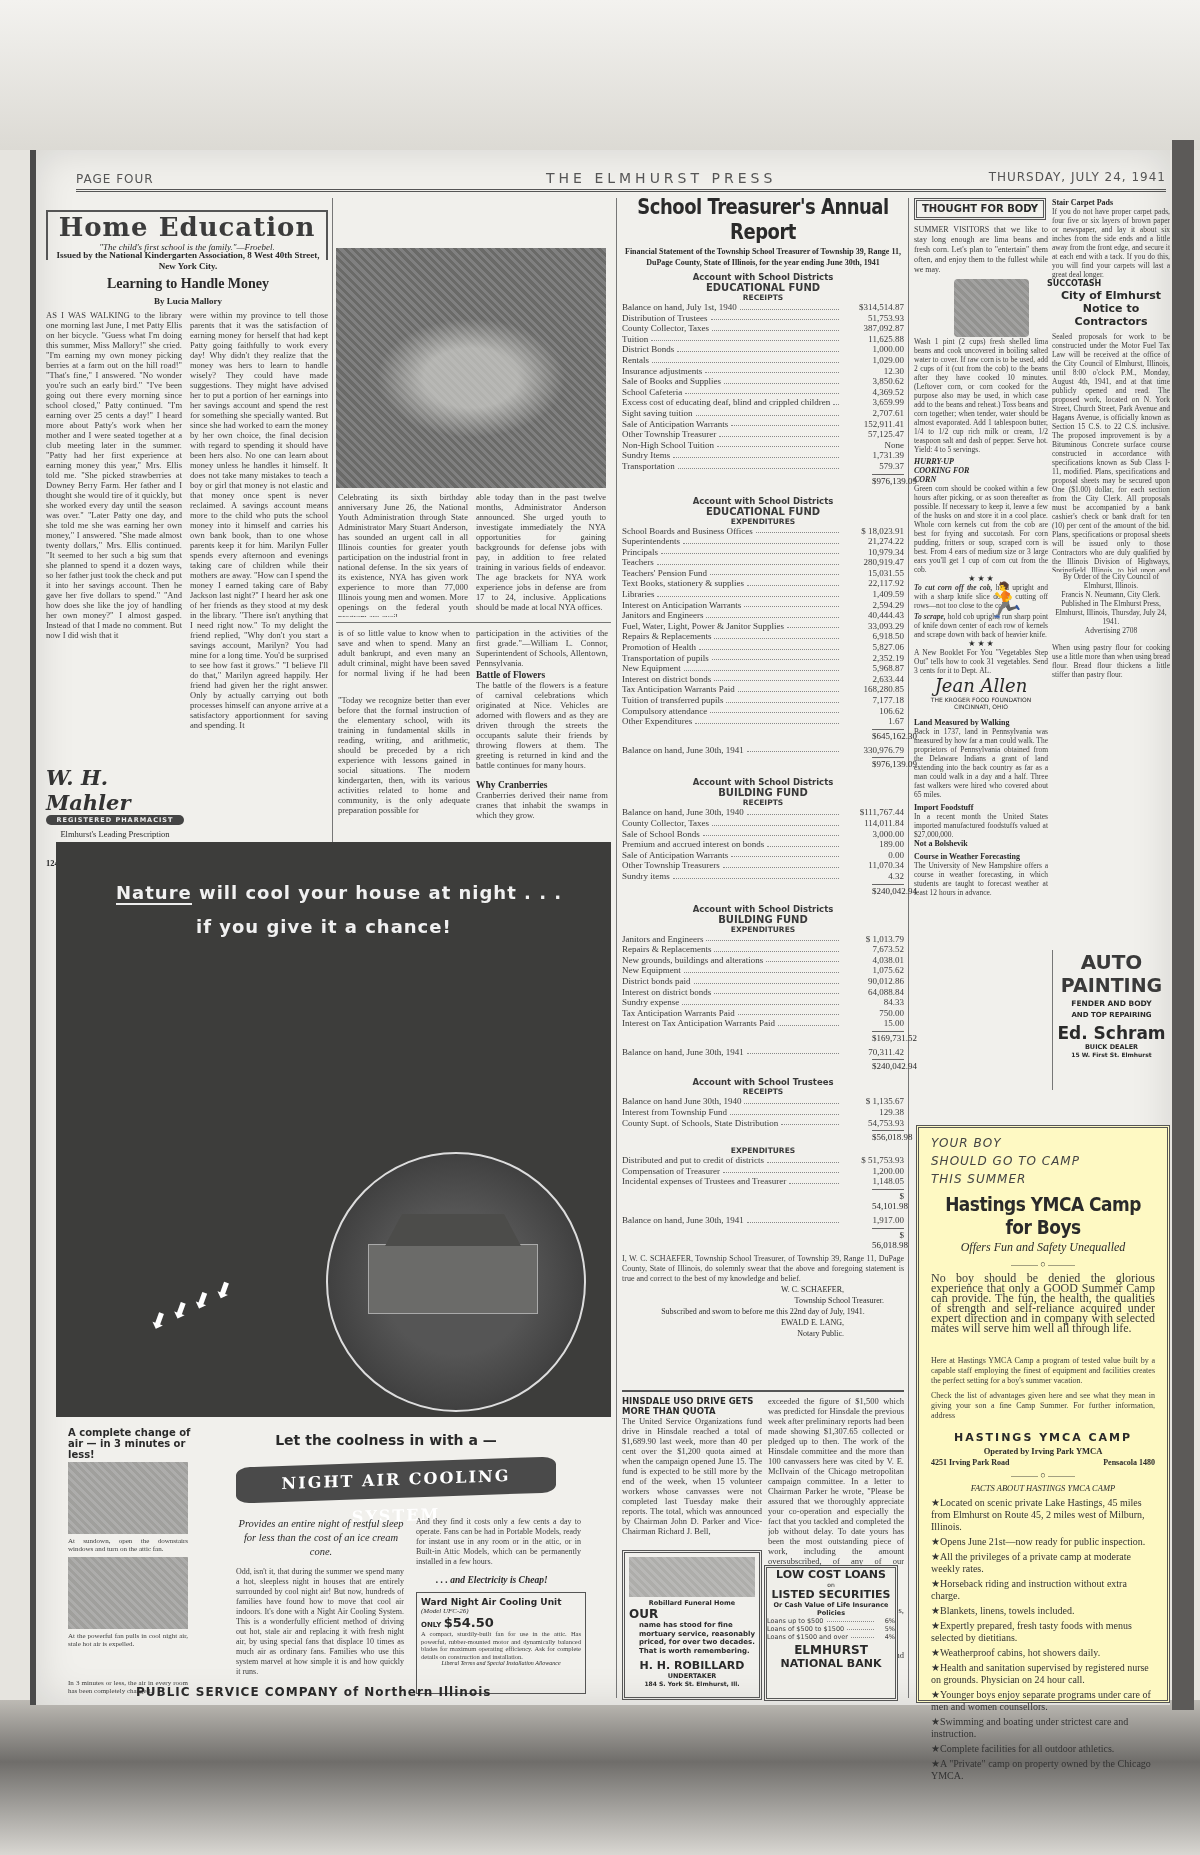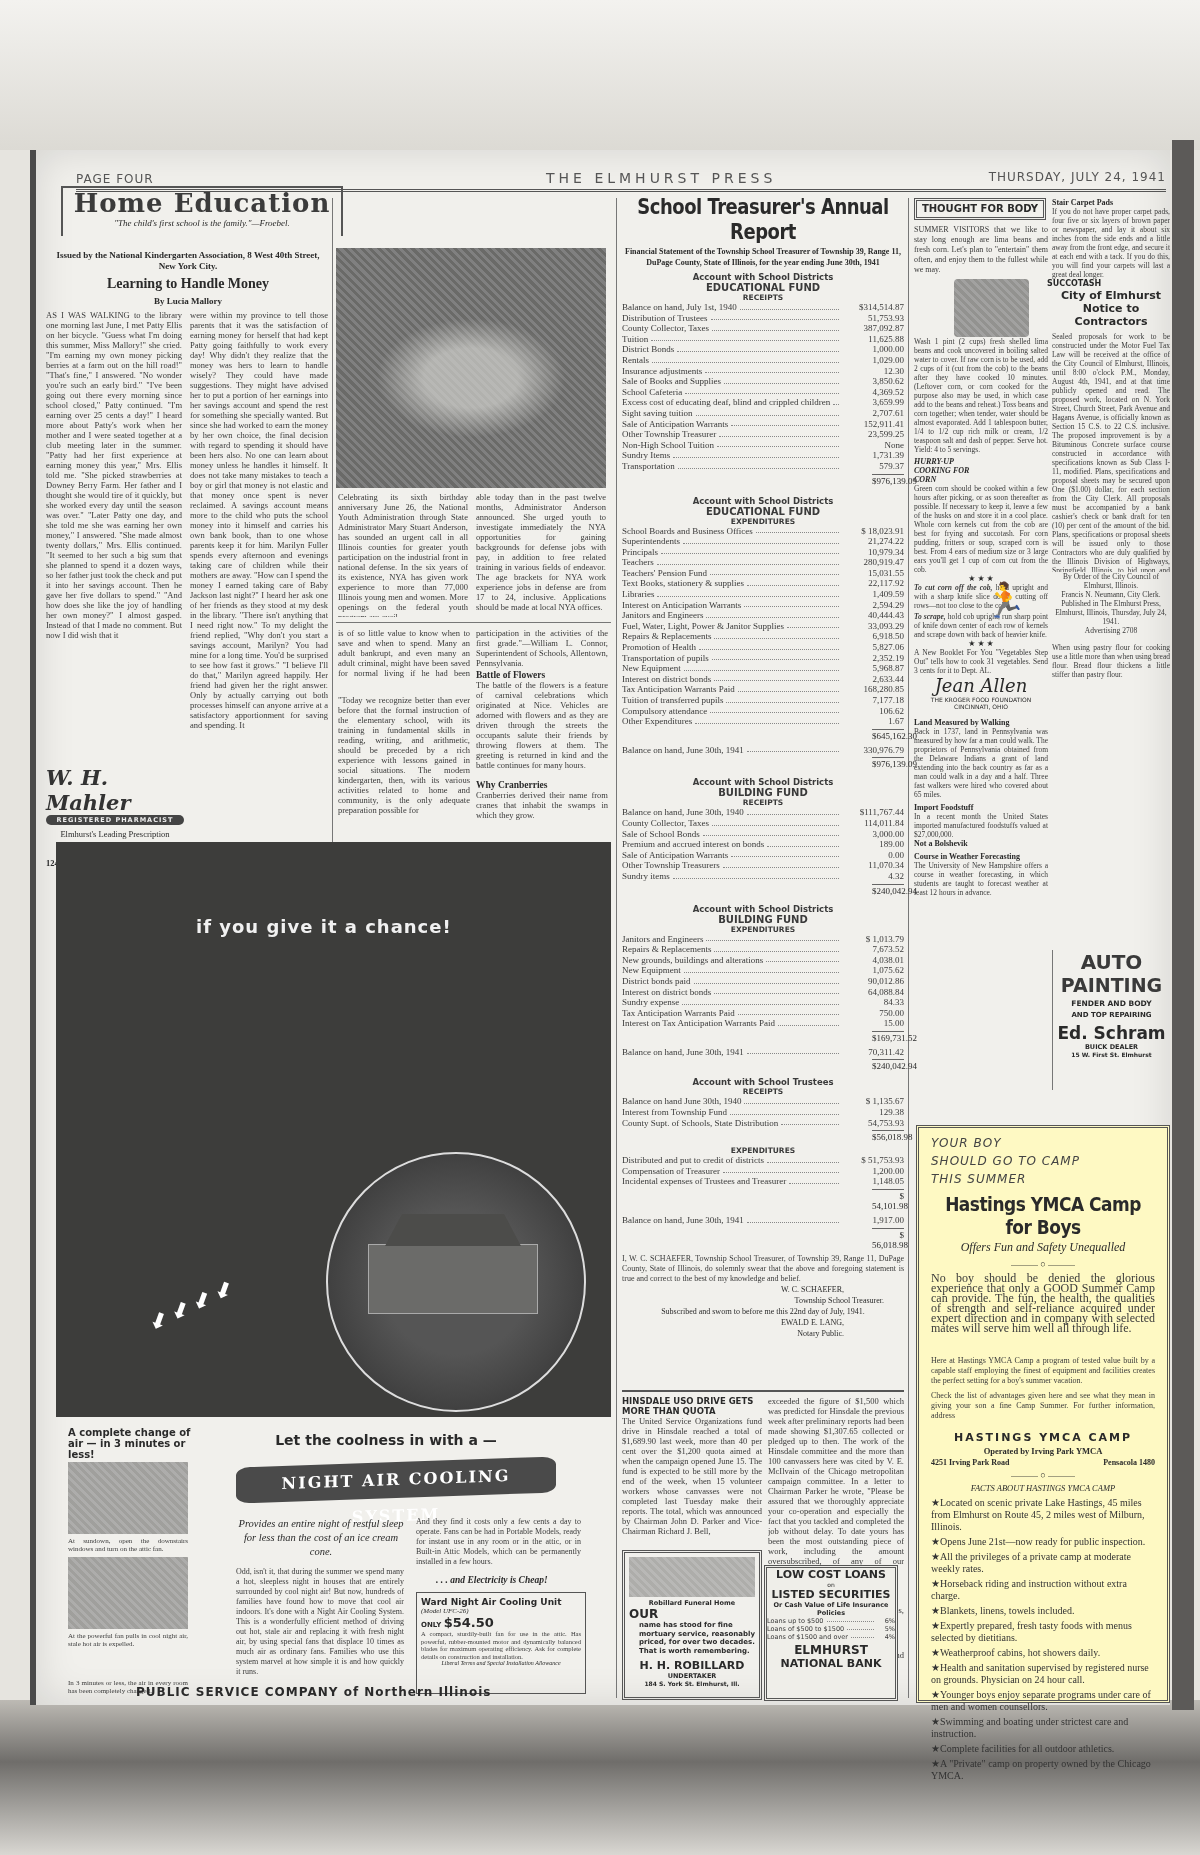--- a/index.html
+++ b/index.html
@@ -65,21 +65,21 @@
   <div class="abs masthead">
     <span class="pg">PAGE FOUR</span>
     <span class="title">THE ELMHURST PRESS</span>
     <span class="date">THURSDAY, JULY 24, 1941</span>
   </div>
 
   <div class="col-rule" style="left:296px;top:48px;height:800px;"></div>
   <div class="col-rule" style="left:580px;top:48px;height:1500px;"></div>
   <div class="col-rule" style="left:872px;top:48px;height:1500px;"></div>
 
-  <div class="abs boxed" style="left:10px;top:36px;width:282px;height:50px;border-width:2px 2px 0 2px;margin-left:15px;">
+  <div class="abs boxed" style="left:10px;top:60px;width:282px;height:50px;border-width:2px 2px 0 2px;">
     <div class="he-title center">Home Education</div>
     <div class="small ital center" style="font-size:9px;">"The child's first school is the family."—Froebel.</div>
   </div>
   <div class="abs small bold center" style="left:14px;top:100px;width:276px;font-size:9px;">Issued by the National Kindergarten Association, 8 West 40th Street, New York City.</div>
   <div class="abs bold center" style="left:14px;top:126px;width:276px;font-size:14px;">Learning to Handle Money</div>
   <div class="abs small bold center" style="left:14px;top:146px;width:276px;font-size:9px;">By Lucia Mallory</div>
   <div class="abs tiny" style="left:10px;top:160px;width:136px;height:450px;overflow:hidden;">AS I WAS WALKING to the library one morning last June, I met Patty Ellis on her bicycle. "Guess what I'm doing this summer, Miss Mallory!" she cried. "I'm earning my own money picking berries at a farm out on the hill road!" "That's fine," I answered. "No wonder you're such an early bird." "I've been going out there every morning since school closed," Patty continued. "I'm earning over 25 cents a day!" I heard more about Patty's work when her mother and I were seated together at a club meeting later in the summer. "Patty had her first experience at earning money this year," Mrs. Ellis told me. "She picked strawberries at Downey Berry Farm. Her father and I thought she would tire of it quickly, but she worked every day until the season was over." "Later Patty one day, and she told me she was earning her own money," I answered. "She made almost twenty dollars," Mrs. Ellis continued. "It seemed to her such a big sum that she planned to spend it a dozen ways, so her father just took the check and put it into her savings account. Then he gave her five dollars to spend." "And how does she like the joy of handling her own money?" I almost gasped. Instead of that I made no comment. But now I did wish that it</div>
   <div class="abs tiny" style="left:154px;top:160px;width:138px;height:520px;overflow:hidden;">were within my province to tell those parents that it was the satisfaction of earning money for herself that had kept Patty going faithfully to work every day! Why didn't they realize that the money was hers to learn to handle wisely? They could have made suggestions. They might have advised her to put a portion of her earnings into her savings account and spend the rest for something she specially wanted. But since she had worked to earn the money by her own choice, the final decision with regard to spending it should have been hers also. No one can learn about money unless he handles it himself. It does not take many mistakes to teach a boy or girl that money is not elastic and that money once spent is never reclaimed. A savings account means more to the child who puts the school money into it himself and carries his own bank book, than to one whose parents keep it for him. Marilyn Fuller spends every afternoon and evenings taking care of children while their mothers are away. "How can I spend the money I earned taking care of Baby Jackson last night?" I heard her ask one of her friends as they stood at my desk in the library. "There isn't anything that I need right now." To my delight the friend replied, "Why don't you start a savings account, Marilyn? You had mine for a long time. You'd be surprised to see how fast it grows." "I believe I'll do that," Marilyn agreed happily. Her friend had given her the right answer. Only by actually carrying out both processes himself can anyone arrive at a satisfactory apportionment for saving and spending. It</div>
 
   <div class="abs" style="left:10px;top:615px;width:138px;height:95px;">
@@ -116,20 +116,24 @@
   <div class="abs" style="left:440px;top:520px;width:132px;">
     <div class="bold" style="font-size:9.5px;">Battle of Flowers</div>
     <div class="tiny">The battle of the flowers is a feature of carnival celebrations which originated at Nice. Vehicles are adorned with flowers and as they are driven through the streets the occupants salute their friends by throwing flowers at them. The greeting is returned in kind and the battle continues for many hours.</div>
   </div>
   <div class="abs" style="left:440px;top:630px;width:132px;">
     <div class="bold" style="font-size:9.5px;">Why Cranberries</div>
     <div class="tiny">Cranberries derived their name from cranes that inhabit the swamps in which they grow.</div>
   </div>
 
   <div class="abs dark-ad" style="left:20px;top:692px;width:555px;height:575px;">
+    <div class="sans bold" style="position:absolute;left:60px;top:40px;font-size:18px;letter-spacing:1px;">
+      <span style="border-bottom:2px solid #eee;">Nature</span>
+      <span>will cool your house at night . . .</span>
+    </div>
     <div class="sans bold" style="position:absolute;left:140px;top:74px;font-size:18px;letter-spacing:1px;">if you give it a chance!</div>
     <div style="position:absolute;left:270px;top:310px;width:260px;height:260px;border:2px solid #ddd;border-radius:50%;background:radial-gradient(circle,#555 0 40%,#3a3a3a 80%);">
       <div style="position:absolute;left:40px;top:90px;width:170px;height:70px;background:#6b6b69;border:1px solid #aaa;"></div>
       <div style="position:absolute;left:40px;top:60px;width:170px;height:32px;background:#4c4c4a;clip-path:polygon(10% 100%,20% 0,80% 0,90% 100%);"></div>
     </div>
     <div style="position:absolute;left:90px;top:450px;color:#fff;font-size:22px;transform:rotate(-25deg);">⬋ ⬋ ⬋ ⬋</div>
   </div>
 
   <div class="abs" style="left:20px;top:1267px;width:555px;height:285px;">
     <div class="sans bold" style="position:absolute;left:12px;top:10px;width:130px;font-size:10px;">A complete change of air — in 3 minutes or less!</div>
@@ -219,21 +223,21 @@
           <span class="amt">2,707.61</span>
         </div>
         <div class="ledger-row">
           <span class="lbl">Sale of Anticipation Warrants</span>
           <span class="dots"></span>
           <span class="amt">152,911.41</span>
         </div>
         <div class="ledger-row">
           <span class="lbl">Other Township Treasurer</span>
           <span class="dots"></span>
-          <span class="amt">23,599.25</span>
+          <span class="amt">57,125.47</span>
         </div>
         <div class="ledger-row">
           <span class="lbl">Non-High School Tuition</span>
           <span class="dots"></span>
           <span class="amt">None</span>
         </div>
         <div class="ledger-row">
           <span class="lbl">Sundry Items</span>
           <span class="dots"></span>
           <span class="amt">1,731.39</span>

